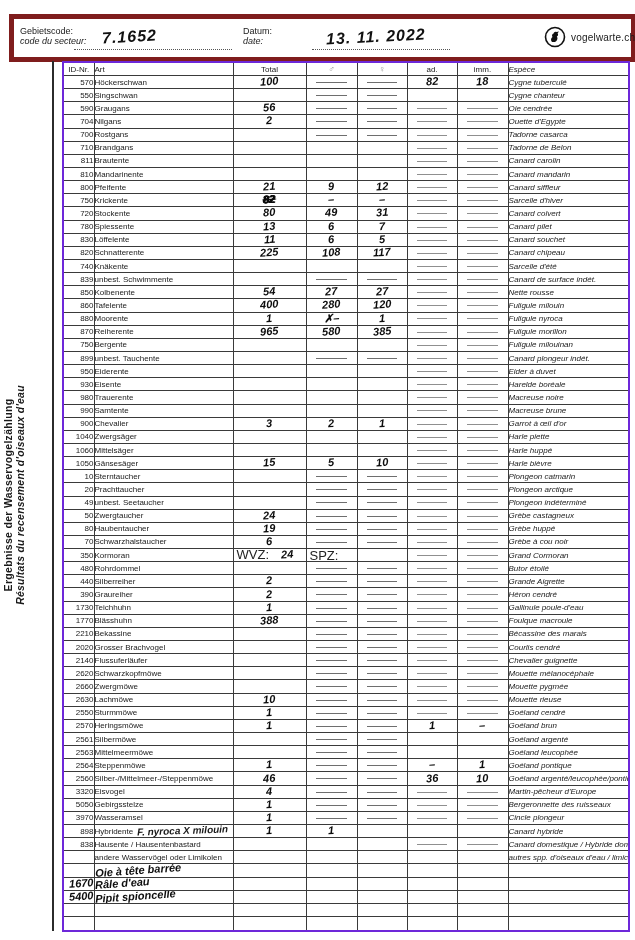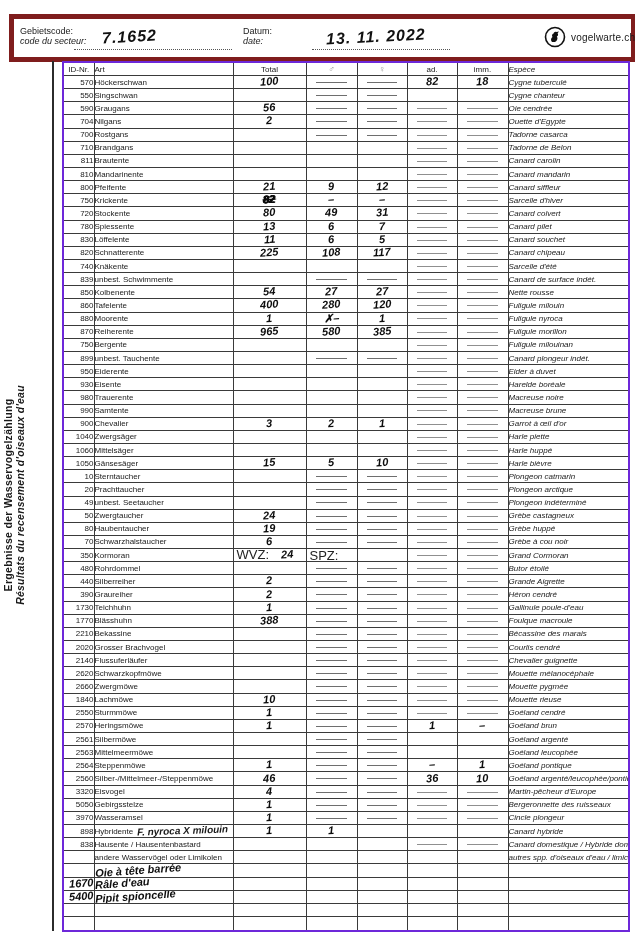--- a/index.html
+++ b/index.html
@@ -607,21 +607,21 @@
           <td class="col-id"><span>2660</span></td>
           <td class="col-art"><span>Zwergmöwe</span></td>
           <td class="col-total"></td>
           <td class="col-m"><span class="pdash"></span></td>
           <td class="col-f"><span class="pdash"></span></td>
           <td class="col-ad"><span class="pdash"></span></td>
           <td class="col-imm"><span class="pdash"></span></td>
           <td class="col-espece"><span>Mouette pygmée</span></td>
         </tr>
         <tr>
-          <td class="col-id"><span>1840</span></td>
+          <td class="col-id"><span>2630</span></td>
           <td class="col-art"><span>Lachmöwe</span></td>
           <td class="col-total"><span class="hw">10</span></td>
           <td class="col-m"><span class="pdash"></span></td>
           <td class="col-f"><span class="pdash"></span></td>
           <td class="col-ad"><span class="pdash"></span></td>
           <td class="col-imm"><span class="pdash"></span></td>
           <td class="col-espece"><span>Mouette rieuse</span></td>
         </tr>
         <tr>
           <td class="col-id"><span>2550</span></td>

